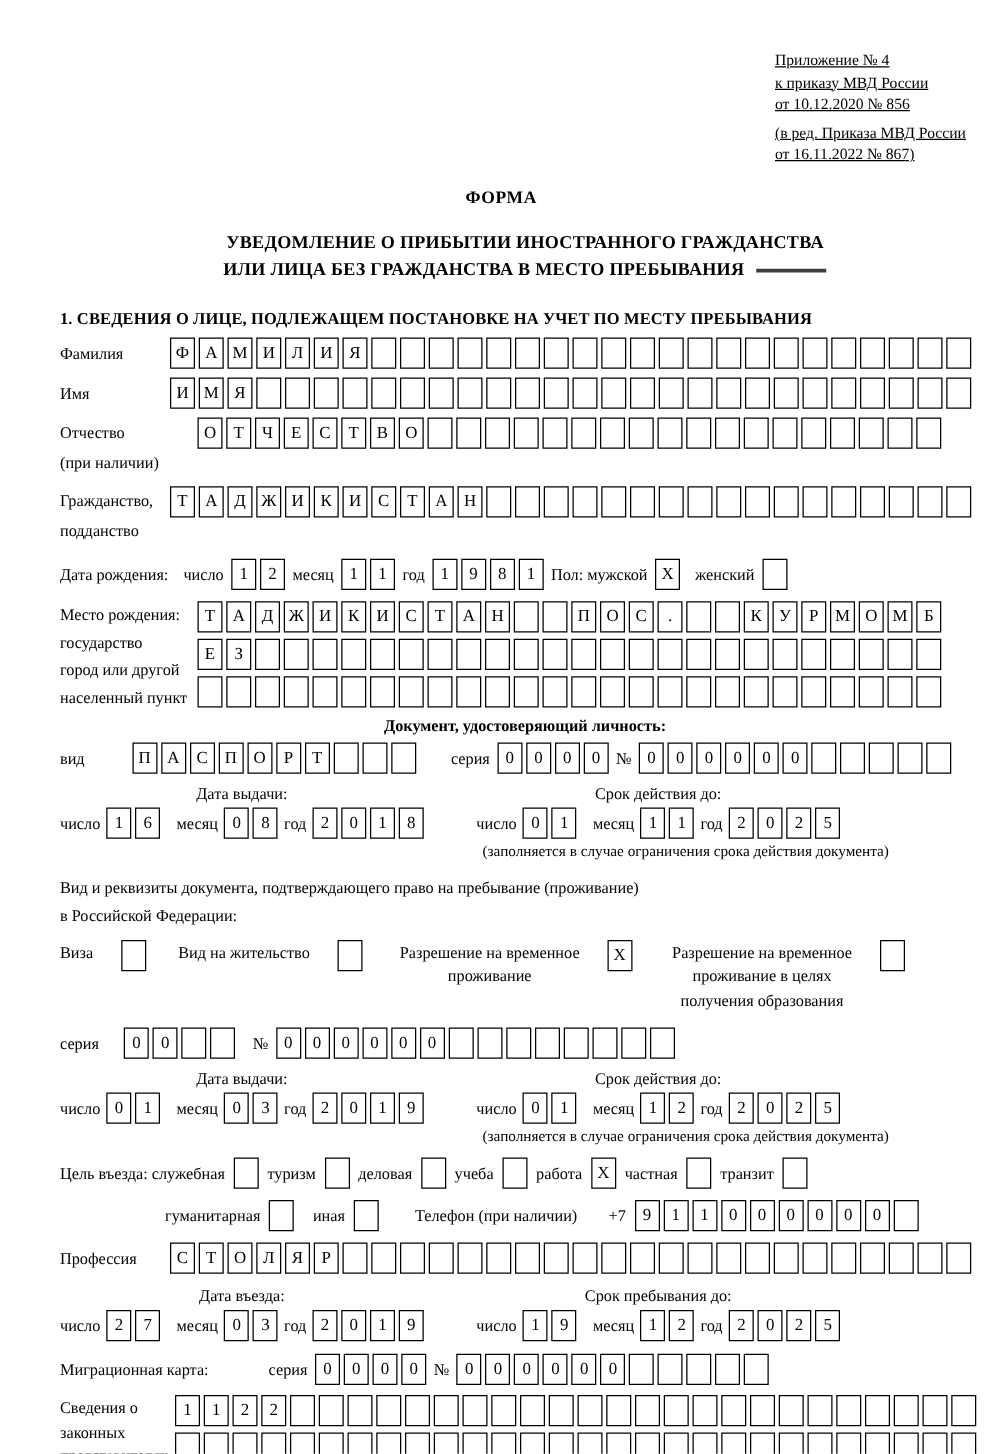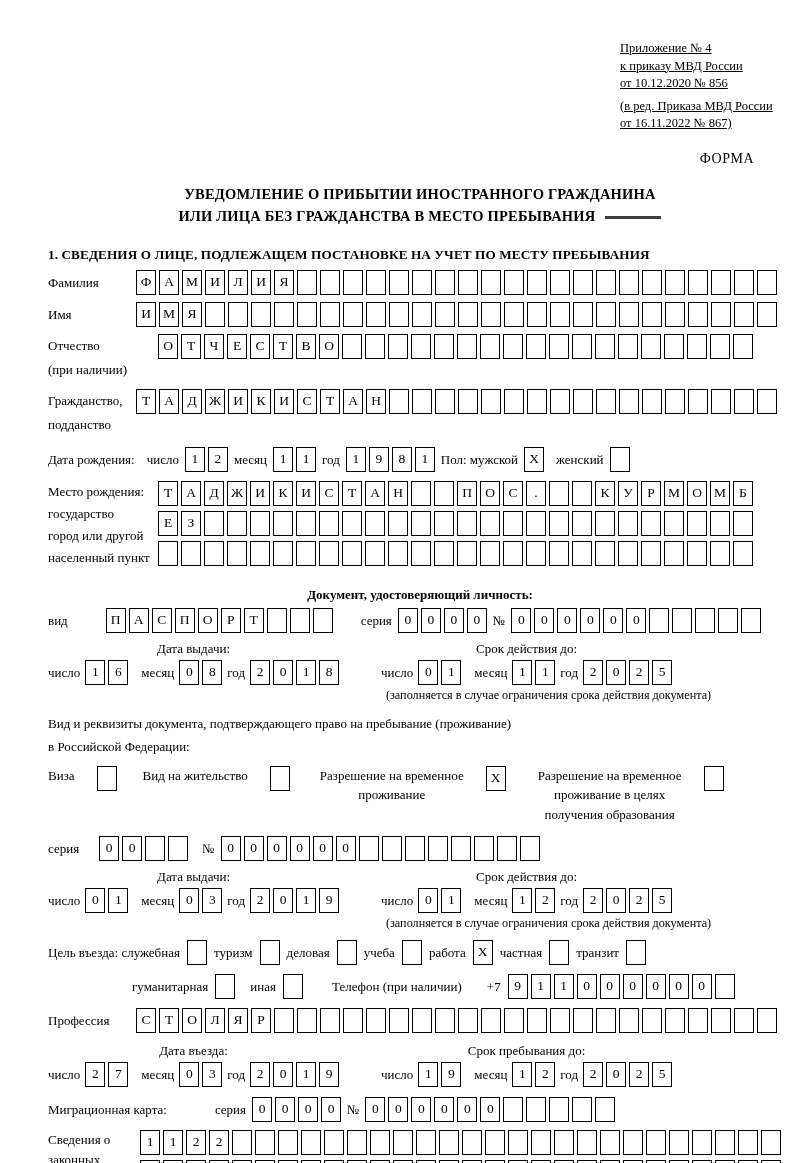--- a/index.html
+++ b/index.html
@@ -7,21 +7,21 @@
   body {
     width: 800px; height: 1163px; margin: 0 auto;
     font-family: "Liberation Serif", "DejaVu Serif", serif;
     color: #000; font-size: 13px; overflow: hidden;
   }
   .page { width: 800px; height: 1163px; padding: 40px 8px 0 48px; overflow: hidden; }
 
   
   .annex { margin-left: 572px; font-size: 12.5px; line-height: 1.4; text-decoration: underline; }
   .annex div.gap { margin-top: 5px; }
-  .forma { text-align: right; margin: 18px 38px 0 0; font-weight: normal; font-size: 14px; letter-spacing: .5px; }
+  .forma { text-align: center; margin: 18px 38px 0 0; font-weight: bold; font-size: 14px; letter-spacing: .5px; }
 
   .title { margin-top: 16px; text-align: center; font-weight: bold; font-size: 14.5px; line-height: 1.55; letter-spacing: .2px; }
   .blank-line { display: inline-block; width: 56px; height: 3px; background: #3d3d3d; margin-left: 10px; vertical-align: 2px; }
 
   .sec-heading { margin-top: 20px; font-weight: bold; font-size: 13.2px; letter-spacing: .1px; }
 
   
   .cells { display: inline-flex; gap: 3px; flex: none; }
   .cell {
     width: 20px; height: 25px; border: 1.6px solid #000;
@@ -75,21 +75,21 @@
   <div class="annex">
     <div>Приложение № 4</div>
     <div>к приказу МВД России</div>
     <div>от 10.12.2020 № 856</div>
     <div class="gap">(в ред. Приказа МВД России</div>
     <div>от 16.11.2022 № 867)</div>
   </div>
   <div class="forma">ФОРМА</div>
 
   <div class="title">
-    <div>УВЕДОМЛЕНИЕ О ПРИБЫТИИ ИНОСТРАННОГО ГРАЖДАНИНА</div>
+    <div>УВЕДОМЛЕНИЕ О ПРИБЫТИИ ИНОСТРАННОГО ГРАЖДАНСТВА</div>
     <div><span>ИЛИ ЛИЦА БЕЗ ГРАЖДАНСТВА В МЕСТО ПРЕБЫВАНИЯ</span><span class="blank-line"></span></div>
   </div>
 
   <div class="sec-heading">1. СВЕДЕНИЯ О ЛИЦЕ, ПОДЛЕЖАЩЕМ ПОСТАНОВКЕ НА УЧЕТ ПО МЕСТУ ПРЕБЫВАНИЯ</div>
 
   <div class="frow">
     <span class="lbl w88">Фамилия</span>
     <span class="cells">
         <span class="cell">Ф</span>
         <span class="cell">А</span>
@@ -345,21 +345,21 @@
           <span class="cell"></span>
           <span class="cell"></span>
           <span class="cell"></span>
           <span class="cell"></span>
           <span class="cell"></span>
           <span class="cell"></span>
         </span>
     </div>
   </div>
 
-  <div class="center-bold" style="margin-top:16px">Документ, удостоверяющий личность:</div>
+  <div class="center-bold" style="margin-top:2px">Документ, удостоверяющий личность:</div>
 
   <div class="frow inline-fields" style="margin-top:5px">
     <span class="word">вид</span>
     <span class="cells" style="margin-left:32px">
         <span class="cell">П</span>
         <span class="cell">А</span>
         <span class="cell">С</span>
         <span class="cell">П</span>
         <span class="cell">О</span>
         <span class="cell">Р</span>

